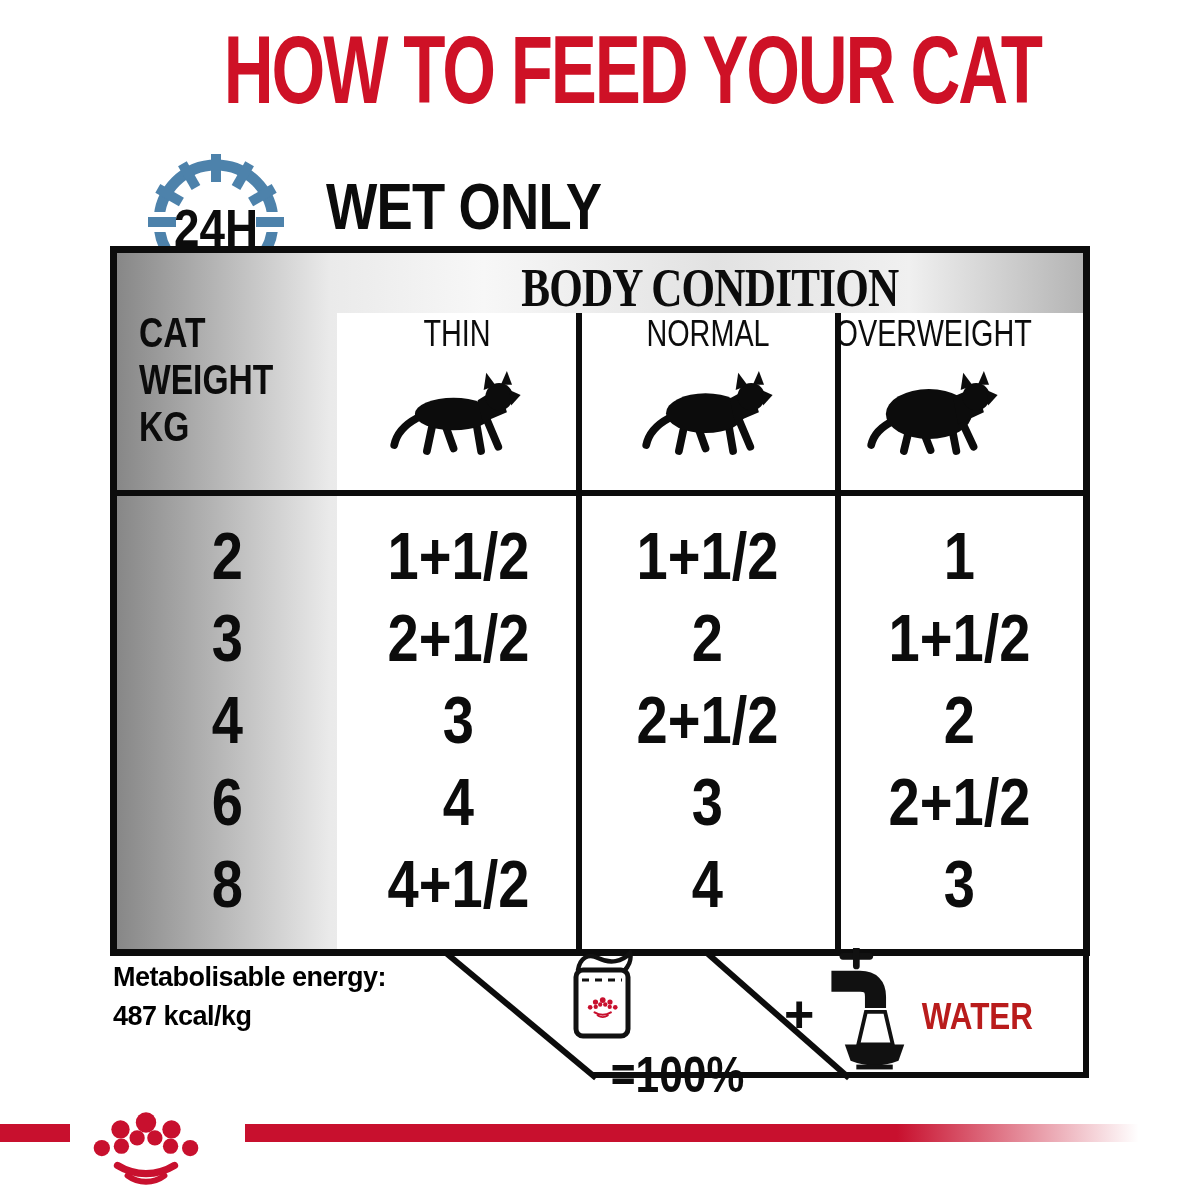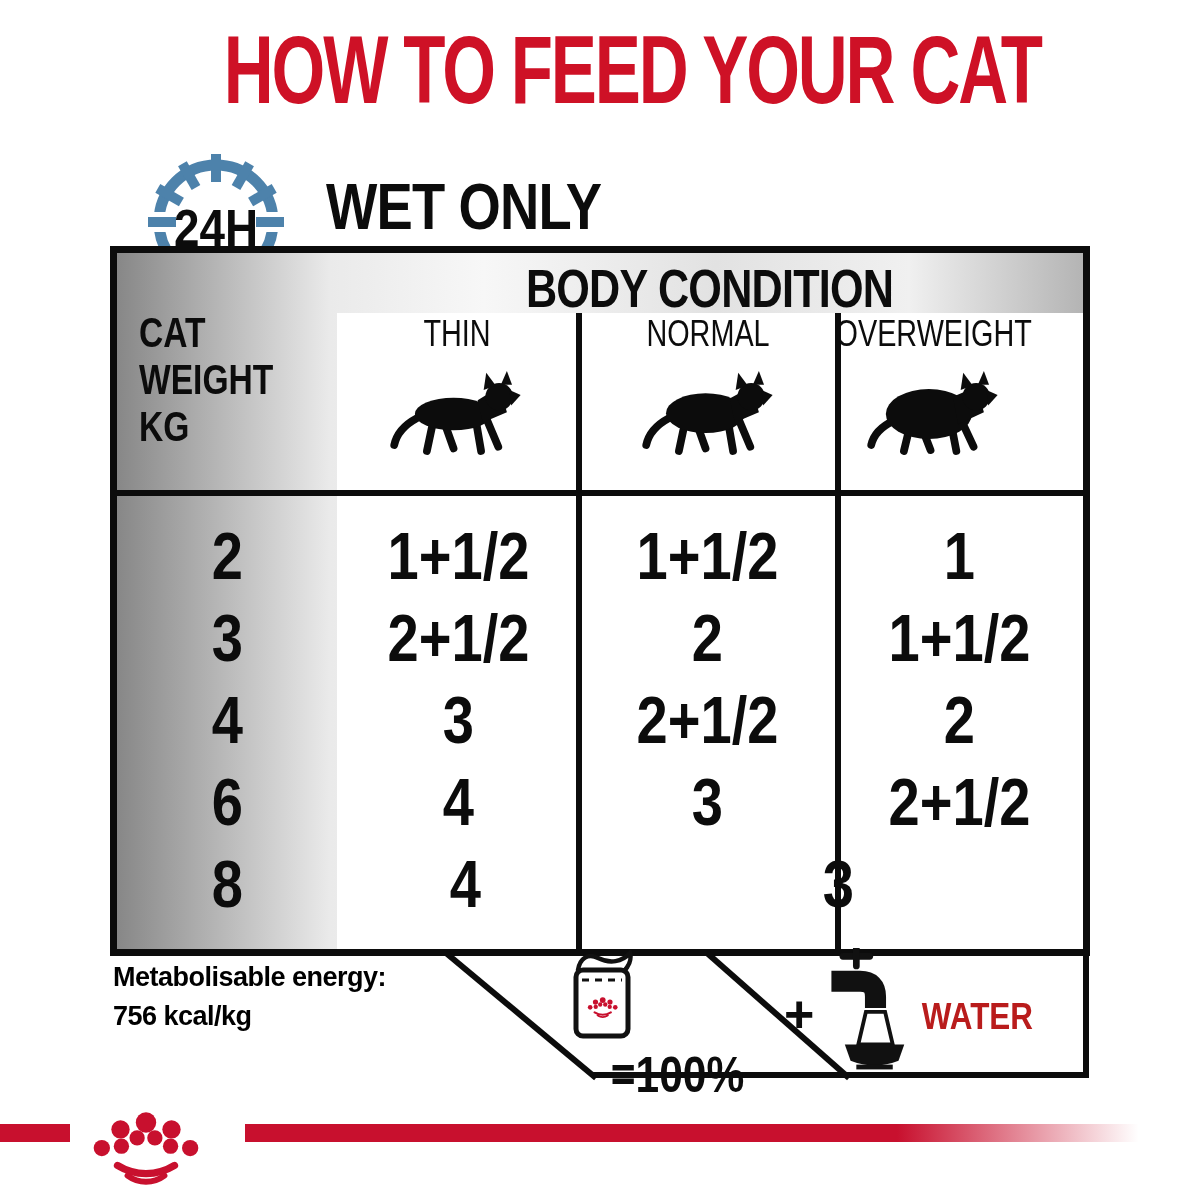--- a/index.html
+++ b/index.html
@@ -15,21 +15,21 @@
 
   .clock{position:absolute;left:147px;top:153px;width:138px;height:138px;z-index:1;}
   .wet-only{position:absolute;left:326px;top:170px;font-size:64px;font-weight:700;
     letter-spacing:-1px;color:#0c0c0c;z-index:1;}
 
   
   .feed-table{position:absolute;left:110px;top:246px;width:966px;height:696px;z-index:2;
     border:7px solid #0c0c0c;
     background:linear-gradient(90deg,#878787 0%,#eaeaea 22%,#f7f7f7 38%,#e2e2e2 62%,#f0f0f0 82%,#b4b4b4 100%);}
   .band-title{position:absolute;left:220px;top:4px;width:746px;text-align:center;
-    font-size:54px;font-weight:800;letter-spacing:-1px;color:#0c0c0c;}
+    font-size:54px;font-weight:800;letter-spacing:-1px;color:#0c0c0c;font-family:Liberation Serif, serif;}
   .white-panel{position:absolute;left:220px;top:60px;right:0;bottom:0;background:#fff;}
   .vdiv{position:absolute;top:60px;bottom:0;width:6px;background:#0c0c0c;}
   .vdiv.d1{left:459px;} .vdiv.d2{left:718px;}
   .hsep{position:absolute;left:0;right:0;top:237px;height:6px;background:#0c0c0c;}
 
   .weight-header{position:absolute;left:0;top:56px;width:220px;text-align:left;
     font-size:42px;font-weight:800;line-height:47px;color:#0c0c0c;}
   .weight-header span{display:block;transform:scaleX(.8);}
 
   .bc-col{position:absolute;top:60px;height:180px;display:flex;flex-direction:column;align-items:center;}
@@ -197,29 +197,30 @@
         <div class="cell c-o"><span class="sqz">2</span></div>
       </div>
       <div class="trow">
         <div class="cell c-w"><span class="sqz">6</span></div>
         <div class="cell c-t"><span class="sqz">4</span></div>
         <div class="cell c-n"><span class="sqz">3</span></div>
         <div class="cell c-o"><span class="sqz">2+1/2</span></div>
       </div>
       <div class="trow">
         <div class="cell c-w"><span class="sqz">8</span></div>
+        <div class="cell c-t"><span class="sqz">4+1/2</span></div>
         <div class="cell c-n"><span class="sqz">4</span></div>
         <div class="cell c-o"><span class="sqz">3</span></div>
       </div>
     </div>
   </div>
 
   <div class="energy">
     <span style="display:block">Metabolisable energy:</span>
-    <span style="display:block">756 kcal/kg</span>
+    <span style="display:block">487 kcal/kg</span>
   </div>
 
   <svg class="footer-lines" viewBox="430 948 670 135">
     <g stroke="#0c0c0c" stroke-width="6" fill="none">
       <line x1="446" y1="953" x2="596" y2="1078"></line>
       <line x1="707" y1="953" x2="849" y2="1078"></line>
       <line x1="592" y1="1075" x2="1089" y2="1075"></line>
       <line x1="1086" y1="953" x2="1086" y2="1078"></line>
     </g>
   </svg>

